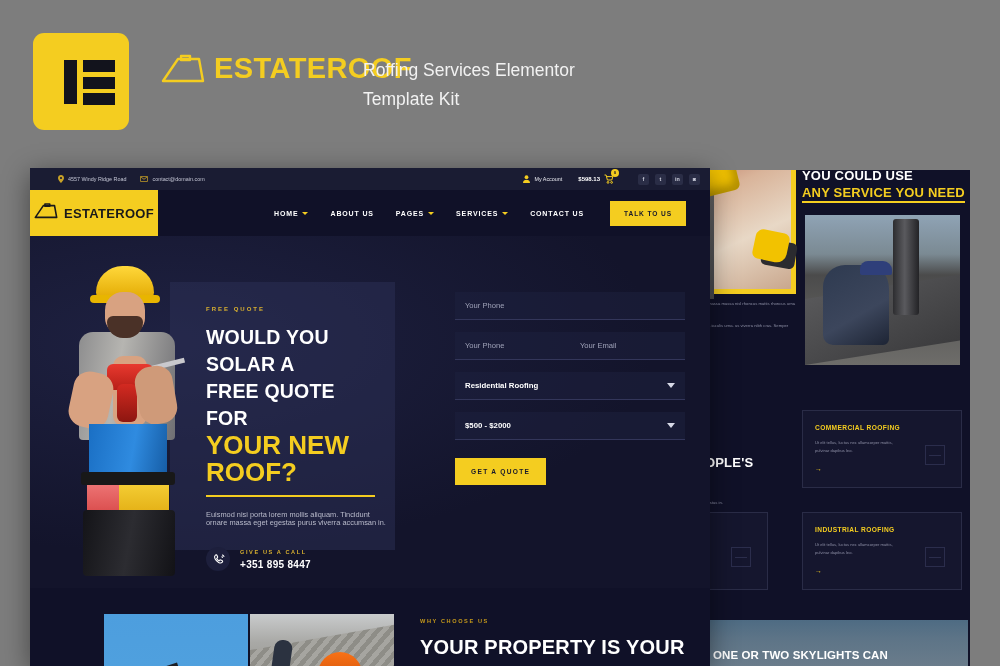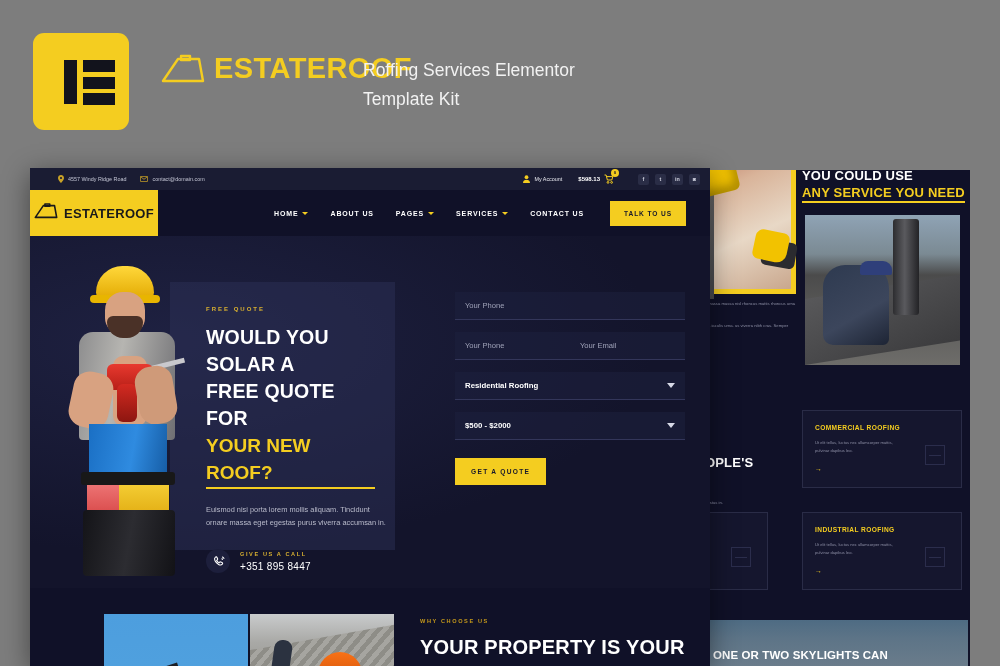--- a/index.html
+++ b/index.html
@@ -251,31 +251,31 @@
              background:linear-gradient(100deg,#141418,#2c2c31 50%,#121216); border-radius:4px; }
 
   .hero-card {
     position:absolute; left:140px; top:46px; width:225px; height:268px;
     background:rgba(44,48,86,.50); z-index:2; padding:24px 20px 0 36px;
   }
   .eyebrow { color:#d8b030; font-size:6px; font-weight:bold; letter-spacing:2px; }
   .hero-h1 { margin-top:12px; }
   .hero-h1 .ln { color:#fff; font-size:19.5px; font-weight:bold; line-height:27px; letter-spacing:0.2px; }
   .hero-h1 .hl {
-    color:#f4cd20; font-size:19px; font-weight:bold; line-height:27px;
-    border-bottom:2.5px solid #f4cd20; display:inline-block; padding-bottom:1px;
-  }
-  .hero-p { color:#b9bbcb; font-size:7.4px; line-height:13px; margin-top:14px; width:185px; }
+    color:#f4cd20; font-size:26px; font-weight:bold; line-height:27px;
+    border-bottom:2.5px solid #f4cd20; display:inline-block; padding-bottom:9px;
+  }
+  .hero-p { color:#b9bbcb; font-size:7.4px; line-height:8px; margin-top:14px; width:185px; }
   .call-row { display:flex; align-items:center; gap:10px; margin-top:20px; }
   .call-ico {
     width:24px; height:24px; border-radius:50%; background:#1d1f3c;
     display:flex; align-items:center; justify-content:center; color:#fff; font-size:11px;
   }
   .call-lbl { color:#d8b030; font-size:5.6px; font-weight:bold; letter-spacing:1.6px; }
-  .call-num { color:#fff; font-size:10px; font-weight:normal; margin-top:4px; letter-spacing:0.3px; }
+  .call-num { color:#fff; font-size:10px; font-weight:bold; margin-top:4px; letter-spacing:0.3px; }
 
   .form-wrap { position:absolute; left:425px; top:56px; width:230px; z-index:4; }
   .fld {
     height:28px; background:rgba(30,33,62,.55); border-bottom:1px solid #33365a;
     display:flex; align-items:center; padding:0 10px; color:#9fa2b8; font-size:7.6px;
     margin-bottom:12px;
   }
   .fld-row { display:flex; gap:0; }
   .fld-row .fld { flex:1; }
   .sel {

